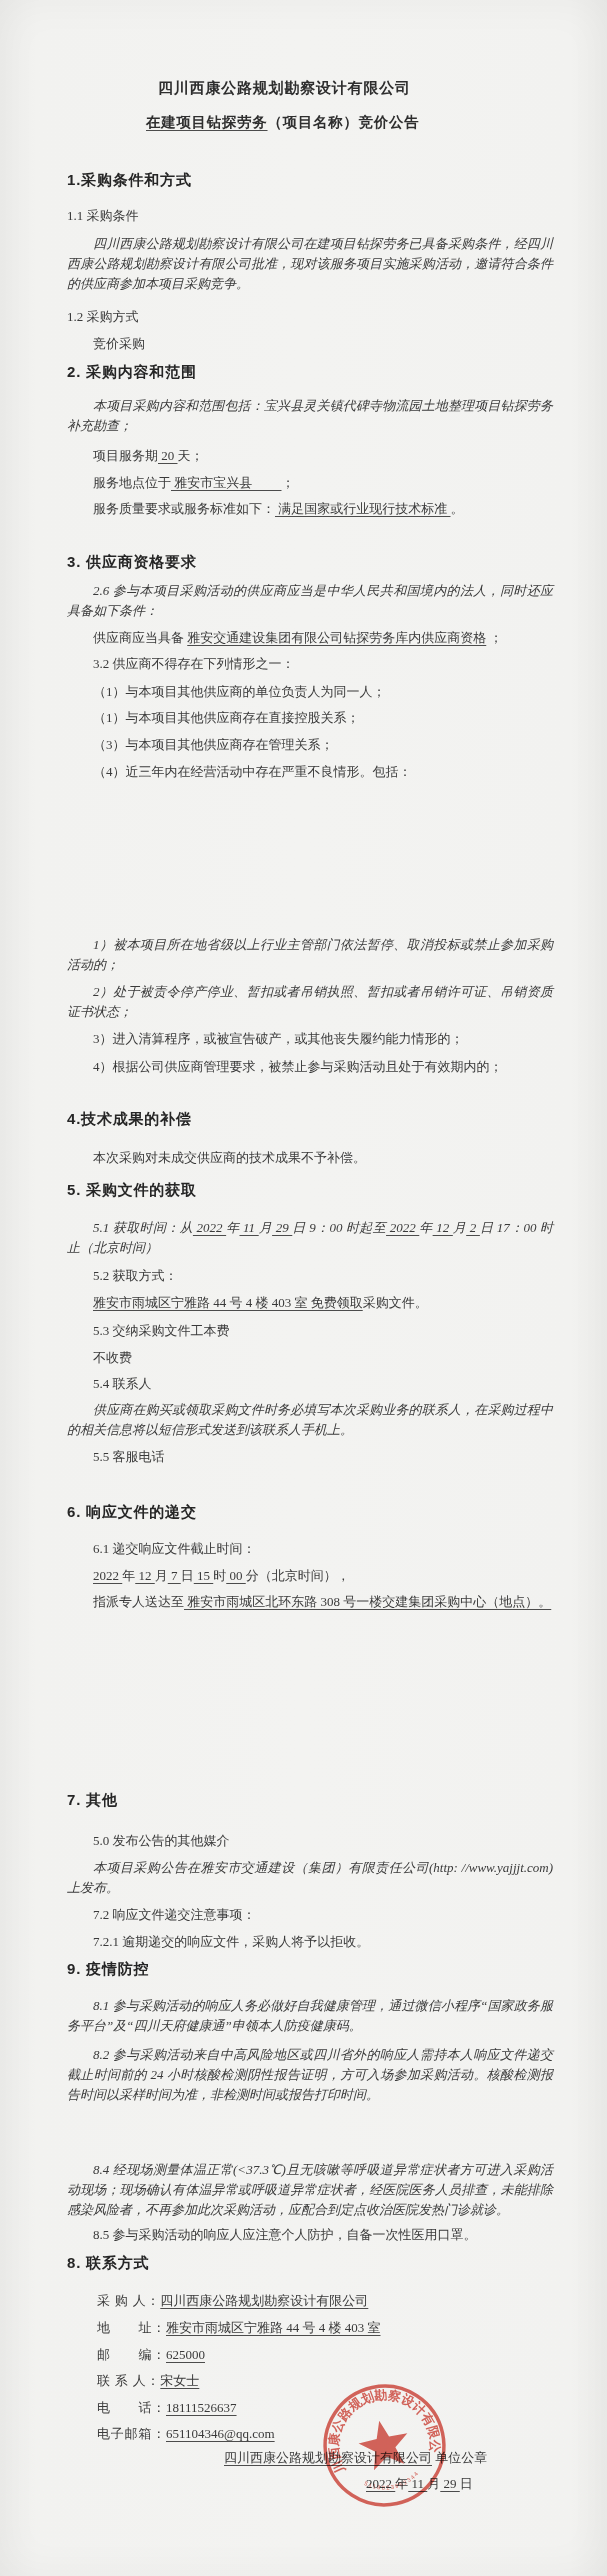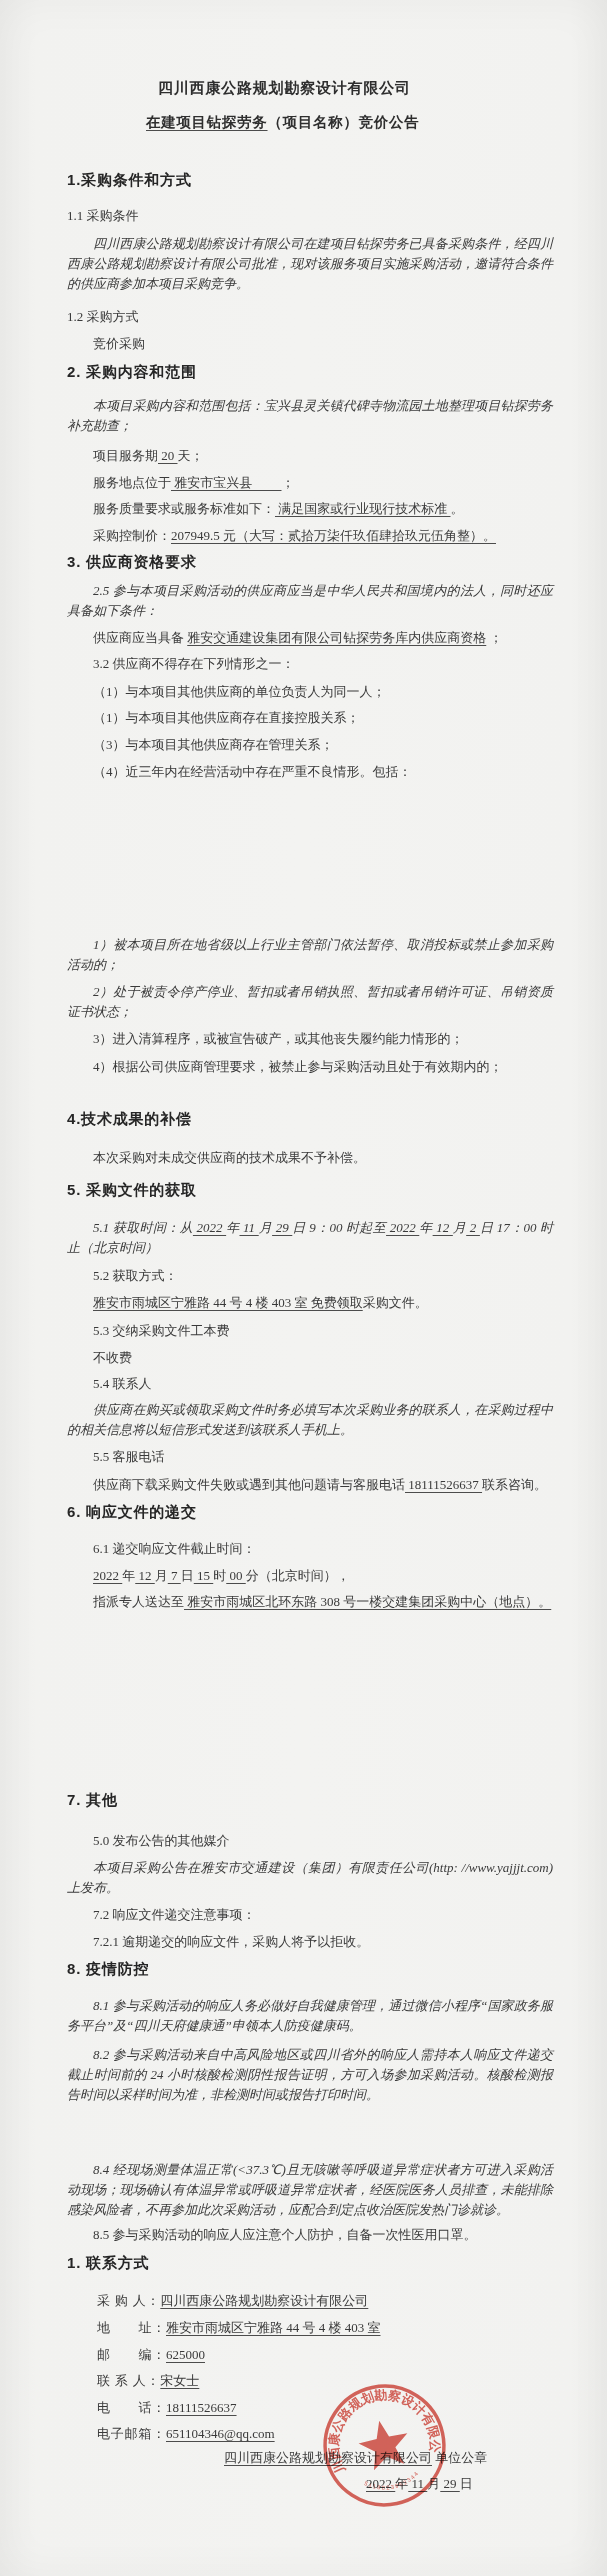--- a/index.html
+++ b/index.html
@@ -61,24 +61,23 @@
   <div class="blk" style="top:206px">1.1 采购条件</div>
   <div class="blk indent just" style="top:234px">四川西康公路规划勘察设计有限公司在建项目钻探劳务已具备采购条件，经四川西康公路规划勘察设计有限公司批准，现对该服务项目实施采购活动，邀请符合条件的供应商参加本项目采购竞争。</div>
   <div class="blk" style="top:307px">1.2 采购方式</div>
   <div class="blk indent" style="top:334px">竞价采购</div>
 
   <div class="blk h" style="top:363px">2. 采购内容和范围</div>
   <div class="blk indent just" style="top:396px">本项目采购内容和范围包括：宝兴县灵关镇代碑寺物流园土地整理项目钻探劳务补充勘查；</div>
   <div class="blk indent" style="top:446px"><span>项目服务期</span><span class="u"> 20 </span><span>天；</span></div>
   <div class="blk indent" style="top:499px"><span>服务质量要求或服务标准如下：</span><span class="u"> 满足国家或行业现行技术标准 </span><span>。</span></div>
   <div class="blk indent" style="top:473px"><span>服务地点位于</span><span class="u"> 雅安市宝兴县　　 </span><span>；</span></div>
-  <div class="blk indent" style="top:526px"><span>采购控制价：</span><span class="u">207949.5 元（大写：贰拾万柒仟玖佰肆拾玖元伍角整）。</span></div>
 
   <div class="blk h" style="top:553px">3. 供应商资格要求</div>
-  <div class="blk indent just" style="top:581px">2.5 参与本项目采购活动的供应商应当是中华人民共和国境内的法人，同时还应具备如下条件：</div>
+  <div class="blk indent just" style="top:581px">2.6 参与本项目采购活动的供应商应当是中华人民共和国境内的法人，同时还应具备如下条件：</div>
   <div class="blk indent" style="top:628px"><span>供应商应当具备 </span><span class="u">雅安交通建设集团有限公司钻探劳务库内供应商资格</span><span> ；</span></div>
   <div class="blk indent" style="top:654px">3.2 供应商不得存在下列情形之一：</div>
   <div class="blk indent" style="top:682px">（1）与本项目其他供应商的单位负责人为同一人；</div>
   <div class="blk indent" style="top:708px">（1）与本项目其他供应商存在直接控股关系；</div>
   <div class="blk indent" style="top:735px">（3）与本项目其他供应商存在管理关系；</div>
   <div class="blk indent" style="top:762px">（4）近三年内在经营活动中存在严重不良情形。包括：</div>
   <div class="blk indent just" style="top:935px">1）被本项目所在地省级以上行业主管部门依法暂停、取消投标或禁止参加采购活动的；</div>
   <div class="blk indent just" style="top:982px">2）处于被责令停产停业、暂扣或者吊销执照、暂扣或者吊销许可证、吊销资质证书状态；</div>
   <div class="blk indent" style="top:1029px">3）进入清算程序，或被宣告破产，或其他丧失履约能力情形的；</div>
   <div class="blk indent" style="top:1057px">4）根据公司供应商管理要求，被禁止参与采购活动且处于有效期内的；</div>
@@ -88,40 +87,39 @@
 
   <div class="blk h" style="top:1181px">5. 采购文件的获取</div>
   <div class="blk indent just" style="top:1218px"><span>5.1 获取时间：从</span><span class="u"> 2022 </span><span>年</span><span class="u"> 11 </span><span>月</span><span class="u"> 29 </span><span>日 9：00 时起至</span><span class="u"> 2022 </span><span>年</span><span class="u"> 12 </span><span>月</span><span class="u"> 2 </span><span>日 17：00 时止（北京时间）</span></div>
   <div class="blk indent" style="top:1266px">5.2 获取方式：</div>
   <div class="blk indent" style="top:1293px"><span class="u">雅安市雨城区宁雅路 44 号 4 楼 403 室 免费领取</span><span>采购文件。</span></div>
   <div class="blk indent" style="top:1321px">5.3 交纳采购文件工本费</div>
   <div class="blk indent" style="top:1348px">不收费</div>
   <div class="blk indent" style="top:1374px">5.4 联系人</div>
   <div class="blk indent just" style="top:1400px">供应商在购买或领取采购文件时务必填写本次采购业务的联系人，在采购过程中的相关信息将以短信形式发送到该联系人手机上。</div>
   <div class="blk indent" style="top:1447px">5.5 客服电话</div>
-  <div class="blk indent" style="top:1475px"><span>供应商下载采购文件失败或遇到其他问题请与客服电话</span><span class="u"> 18111526637 </span><span>联系咨询。</span></div>
 
   <div class="blk h" style="top:1503px">6. 响应文件的递交</div>
   <div class="blk indent" style="top:1539px">6.1 递交响应文件截止时间：</div>
   <div class="blk indent" style="top:1566px"><span class="u"> 2022 </span><span>年</span><span class="u"> 12 </span><span>月</span><span class="u"> 7 </span><span>日</span><span class="u"> 15 </span><span>时</span><span class="u"> 00 </span><span>分（北京时间），</span></div>
   <div class="blk indent" style="top:1592px"><span>指派专人送达至</span><span class="u"> 雅安市雨城区北环东路 308 号一楼交建集团采购中心（地点）。</span></div>
 
   <div class="blk h" style="top:1791px">7. 其他</div>
   <div class="blk indent" style="top:1831px">5.0 发布公告的其他媒介</div>
   <div class="blk indent just" style="top:1858px">本项目采购公告在雅安市交通建设（集团）有限责任公司(http: //www.yajjjt.com)上发布。</div>
   <div class="blk indent" style="top:1905px">7.2 响应文件递交注意事项：</div>
   <div class="blk indent" style="top:1932px">7.2.1 逾期递交的响应文件，采购人将予以拒收。</div>
 
-  <div class="blk h" style="top:1960px">8. 疫情防控</div>
+  <div class="blk h" style="top:1960px">9. 疫情防控</div>
   <div class="blk indent just" style="top:1996px">8.1 参与采购活动的响应人务必做好自我健康管理，通过微信小程序“国家政务服务平台”及“四川天府健康通”申领本人防疫健康码。</div>
   <div class="blk indent just" style="top:2045px">8.2 参与采购活动来自中高风险地区或四川省外的响应人需持本人响应文件递交截止时间前的 24 小时核酸检测阴性报告证明，方可入场参加采购活动。核酸检测报告时间以采样时间为准，非检测时间或报告打印时间。</div>
   <div class="blk indent just" style="top:2160px">8.4 经现场测量体温正常(&lt;37.3℃)且无咳嗽等呼吸道异常症状者方可进入采购活动现场；现场确认有体温异常或呼吸道异常症状者，经医院医务人员排查，未能排除感染风险者，不再参加此次采购活动，应配合到定点收治医院发热门诊就诊。</div>
   <div class="blk indent" style="top:2225px">8.5 参与采购活动的响应人应注意个人防护，自备一次性医用口罩。</div>
 
-  <div class="blk h" style="top:2254px">1. 联系方式</div>
+  <div class="blk h" style="top:2254px">8. 联系方式</div>
 
   <div class="blk nowrap" style="top:2291px;left:97px">
     <span class="contact-label">采 购 人：</span><span class="u">四川西康公路规划勘察设计有限公司</span>
   </div>
   <div class="blk nowrap" style="top:2318px;left:97px">
     <span class="contact-label">地　　址：</span><span class="u">雅安市雨城区宁雅路 44 号 4 楼 403 室</span>
   </div>
   <div class="blk nowrap" style="top:2345px;left:97px">
     <span class="contact-label">邮　　编：</span><span class="u">625000</span>
   </div>

